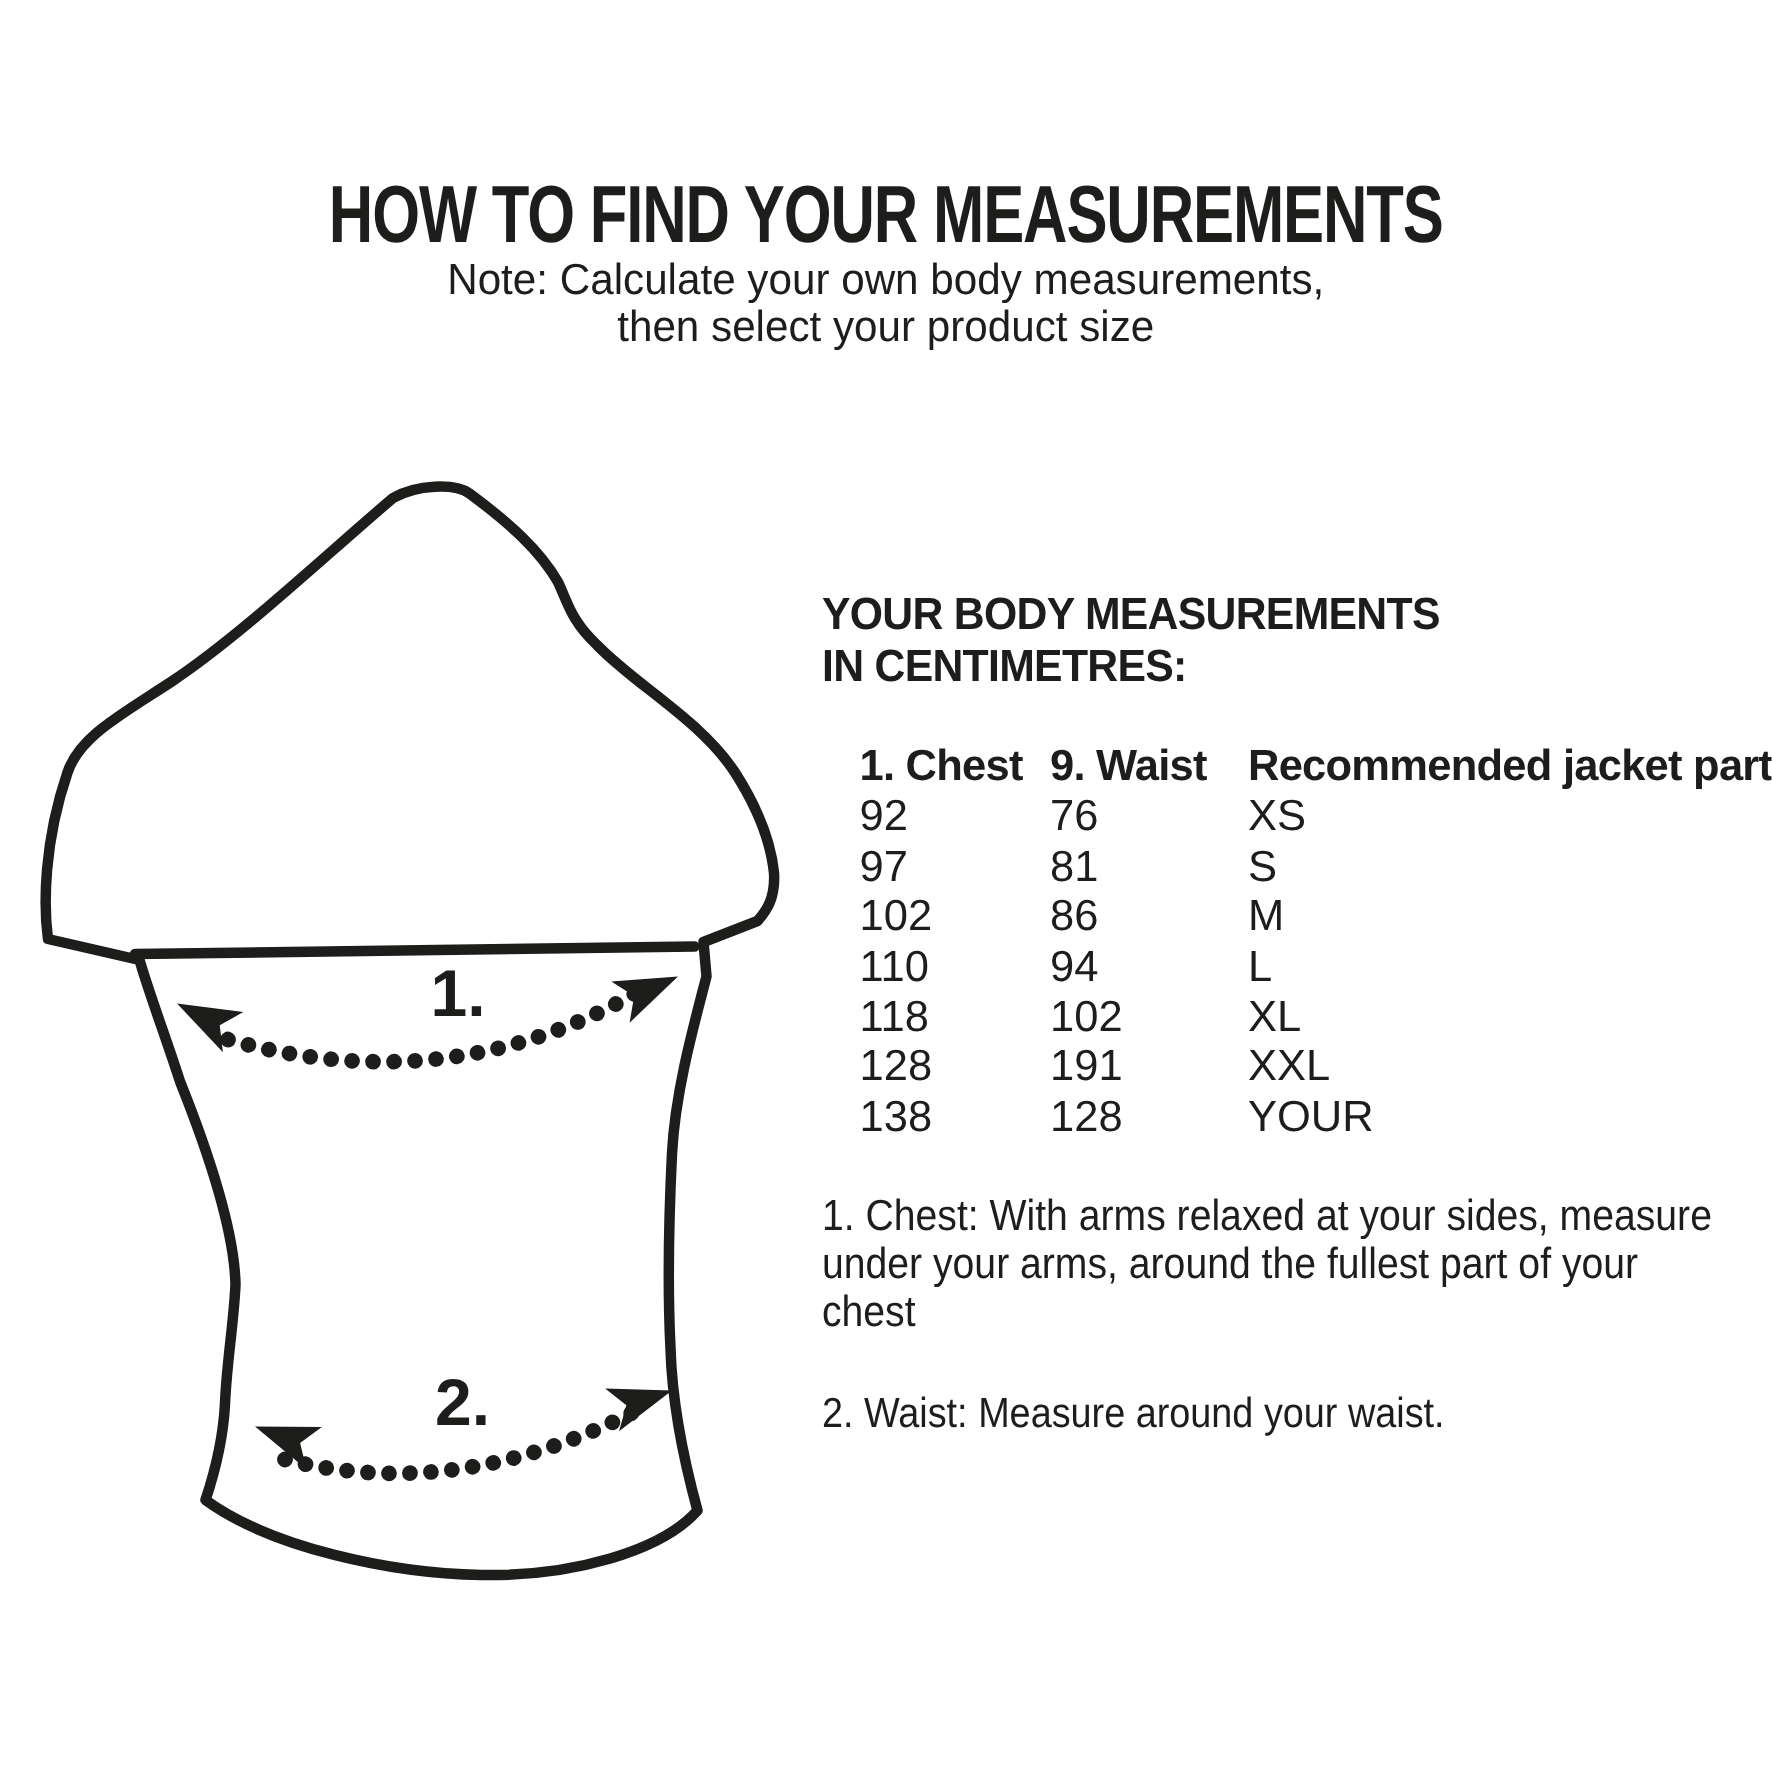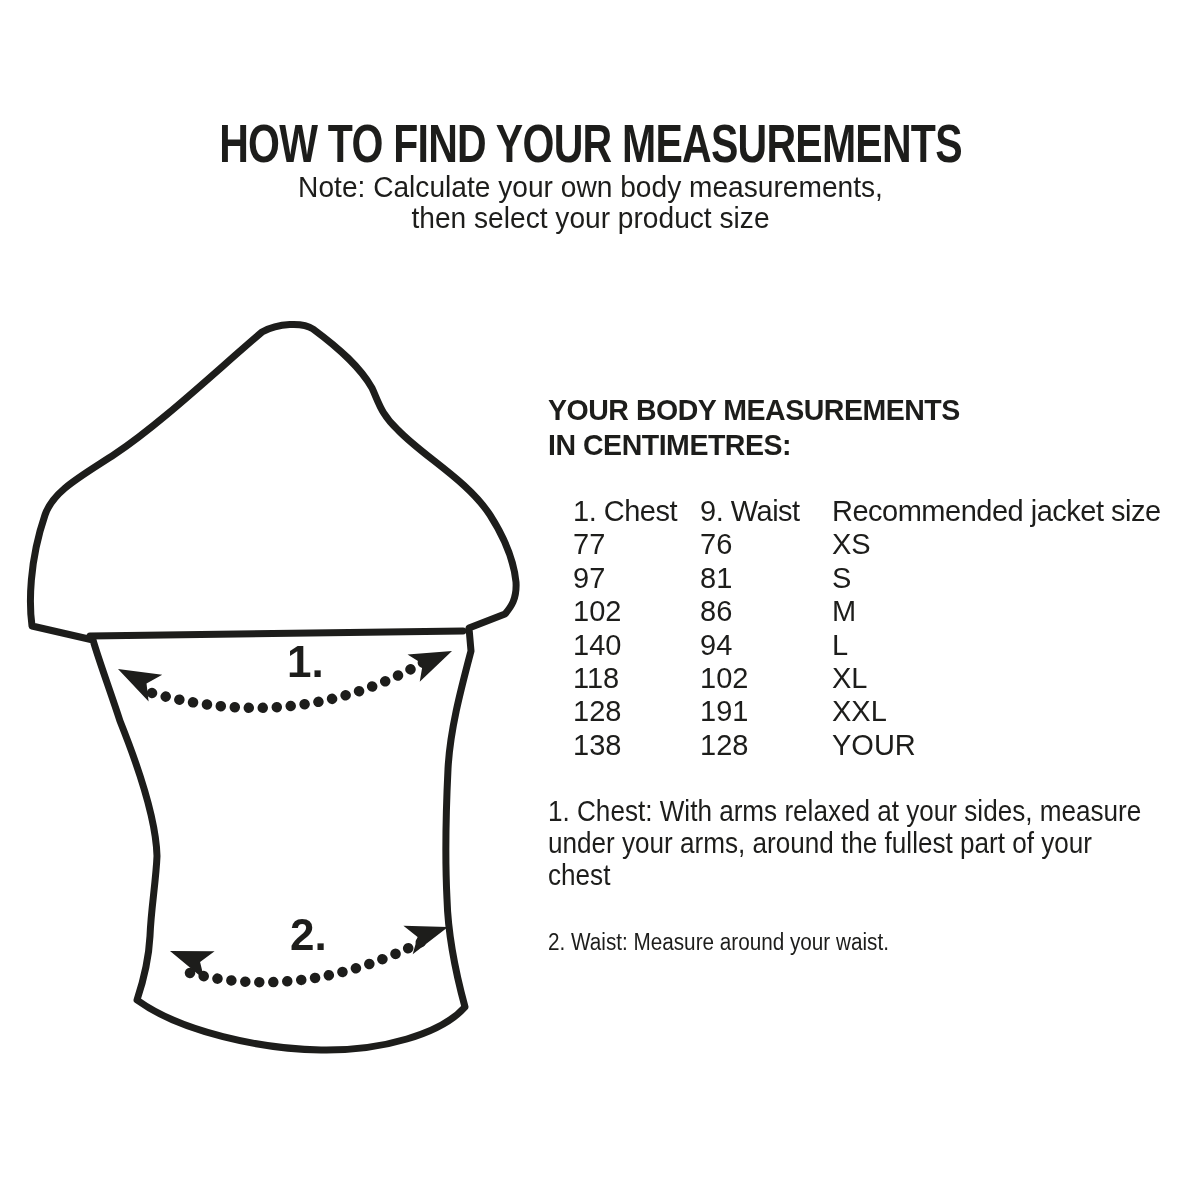--- a/index.html
+++ b/index.html
@@ -33,24 +33,24 @@
     white-space:nowrap;
   }
   .size-table {
     position:absolute; left:573px; top:495px;
     display:grid;
     grid-template-columns:127px 132px auto;
     font-size:29px; line-height:33.4px;
     white-space:nowrap;
   }
   .size-table .tr { display:contents; }
-  .size-table .th .td { font-weight:400; letter-spacing:-0.5px; }
+  .size-table .th .td { font-weight:700; letter-spacing:-0.5px; }
 
   .instr1 { position:absolute; left:548px; top:795px; font-size:29px; line-height:32px; }
-  .instr2 { position:absolute; left:548px; top:926px; font-size:23px; line-height:32px; }
+  .instr2 { position:absolute; left:548px; top:926px; font-size:28px; line-height:32px; }
   .cline { transform:scaleX(0.9); transform-origin:left top; white-space:nowrap; }
 
   svg text.marker-num {
     font-family:"Liberation Sans", sans-serif;
     font-size:44px; font-weight:700;
     fill:#1d1d1b;
   }
 </style>
 </head>
 <body>
@@ -108,39 +108,39 @@
 
 <div class="mheading">
   <div>YOUR BODY MEASUREMENTS</div>
   <div>IN CENTIMETRES:</div>
 </div>
 
 <div class="size-table">
   <div class="tr th">
     <div class="td">1. Chest</div>
     <div class="td">9. Waist</div>
-    <div class="td">Recommended jacket size</div>
+    <div class="td">Recommended jacket part</div>
   </div>
   <div class="tr">
-    <div class="td">77</div>
+    <div class="td">92</div>
     <div class="td">76</div>
     <div class="td">XS</div>
   </div>
   <div class="tr">
     <div class="td">97</div>
     <div class="td">81</div>
     <div class="td">S</div>
   </div>
   <div class="tr">
     <div class="td">102</div>
     <div class="td">86</div>
     <div class="td">M</div>
   </div>
   <div class="tr">
-    <div class="td">140</div>
+    <div class="td">110</div>
     <div class="td">94</div>
     <div class="td">L</div>
   </div>
   <div class="tr">
     <div class="td">118</div>
     <div class="td">102</div>
     <div class="td">XL</div>
   </div>
   <div class="tr">
     <div class="td">128</div>

